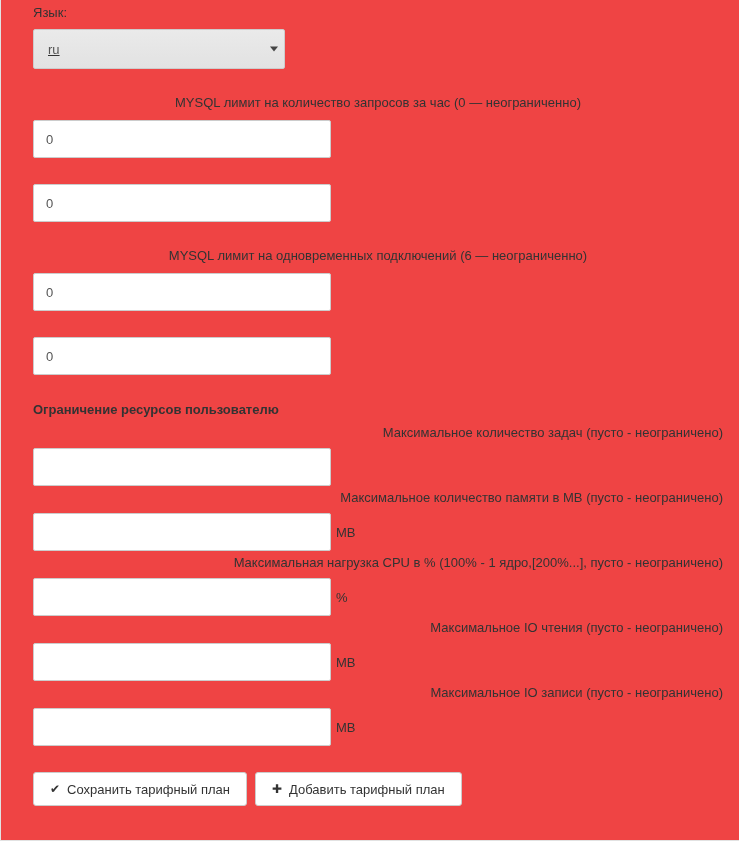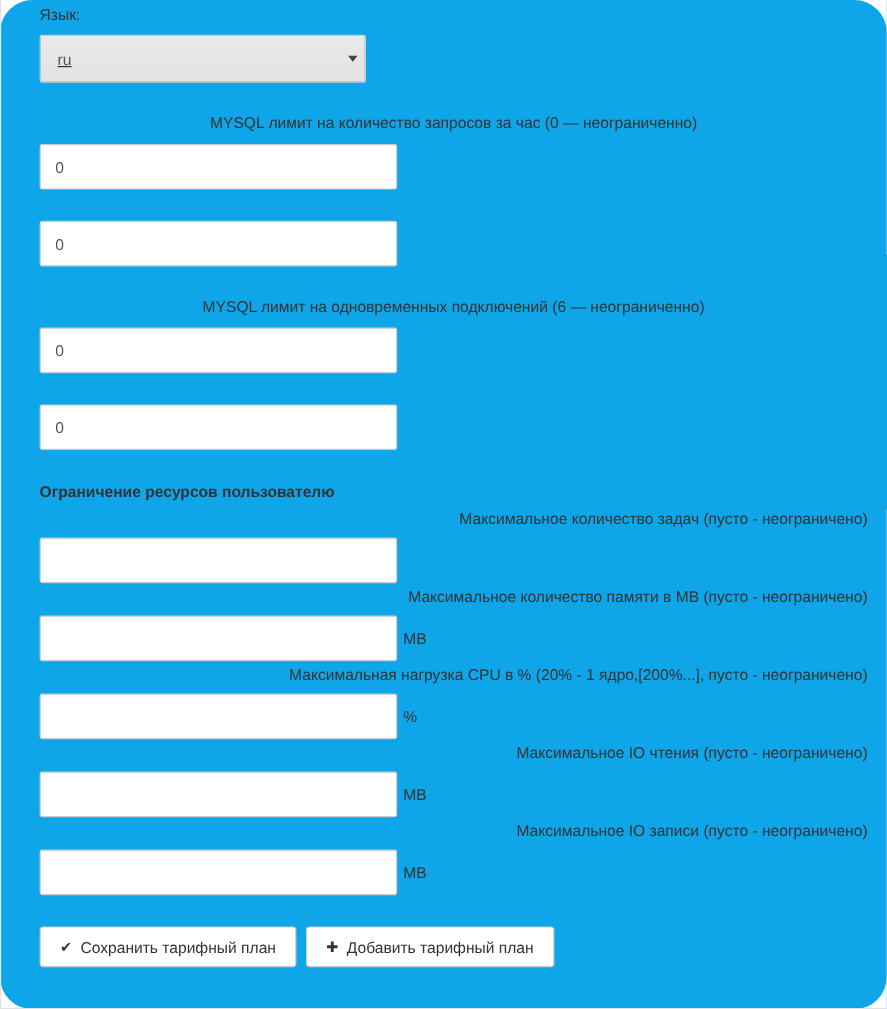--- a/index.html
+++ b/index.html
@@ -15,23 +15,22 @@
     color: #333333;
     overflow: hidden;
     position: relative;
   }
   .page {
     position: absolute;
     left: 0;
     top: 0;
     width: 739px;
     height: 841px;
-    background: #0ea5e9;
-    box-sizing: border-box;
-    border-radius: 27px;
+    background: #ef4444;
+    box-sizing: border-box;
   }
   .left-rule {
     position: absolute;
     left: 0;
     top: 0;
     width: 1px;
     height: 841px;
     background: #e2e2e2;
   }
   .bottom-rule {
@@ -56,21 +55,21 @@
     margin: 0;
     padding: 0;
   }
 
   
   .lang-block { padding-top: 5px; }
   .lang-label { margin-bottom: 8px; }
 
   .select-wrap {
     position: relative;
-    width: 272px;
+    width: 252px;
     height: 40px;
     box-sizing: border-box;
     border: 1px solid #cccccc;
     border-radius: 2px;
     background: linear-gradient(#eaeaea, #e2e2e2);
     display: flex;
     align-items: center;
     text-decoration: underline;
   }
   .select-value {
@@ -204,21 +203,21 @@
 
     <div class="res-group">
       <div class="field-label">Максимальное количество памяти в MB (пусто - неограничено)</div>
       <div class="row">
         <input class="text-input" type="text" value="" style="">
         <span class="unit">MB</span>
       </div>
     </div>
 
     <div class="res-group">
-      <div class="field-label">Максимальная нагрузка CPU в % (20% - 1 ядро,[200%...], пусто - неограничено)</div>
+      <div class="field-label">Максимальная нагрузка CPU в % (100% - 1 ядро,[200%...], пусто - неограничено)</div>
       <div class="row">
         <input class="text-input" type="text" value="" style="">
         <span class="unit">%</span>
       </div>
     </div>
 
     <div class="res-group">
       <div class="field-label">Максимальное IO чтения (пусто - неограничено)</div>
       <div class="row">
         <input class="text-input" type="text" value="" style="">

